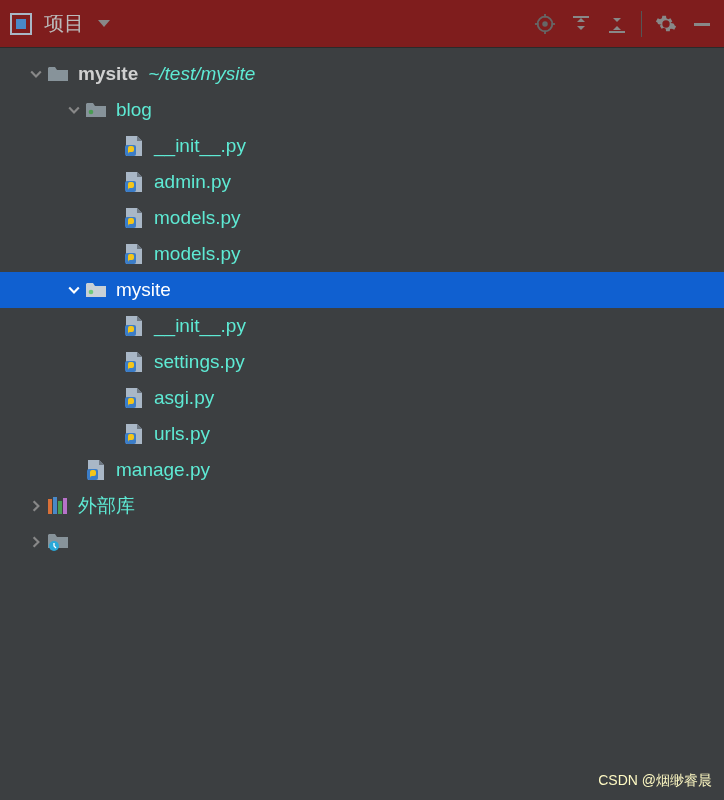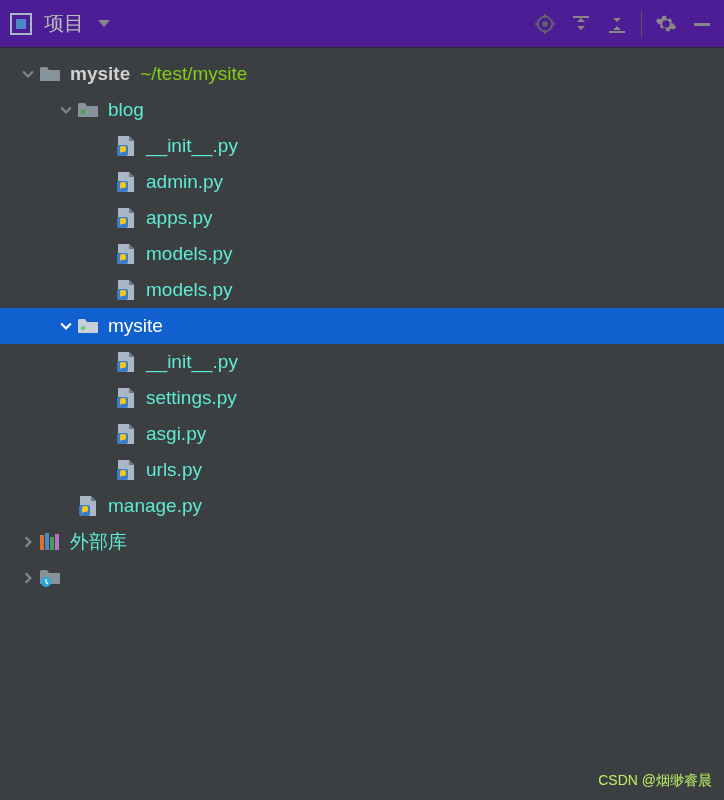--- a/index.html
+++ b/index.html
@@ -11,21 +11,21 @@
     body {
       background: #3c3f41;
       color: #bbbbbb;
       width: 724px;
       height: 800px;
       overflow: hidden;
       font-size: 19px;
     }
     .toolbar {
       height: 48px;
-      background: #4c1d95;
+      background: #7f1d1d;
       border-bottom: 1px solid #2b2b2b;
       display: flex;
       align-items: center;
       padding: 0 10px;
     }
     .toolbar-left {
       display: flex;
       align-items: center;
       gap: 6px;
     }
@@ -75,21 +75,21 @@
       height: 26px;
       background: #555;
     }
     .tree {
       padding-top: 8px;
     }
     .row {
       display: flex;
       align-items: center;
       height: 36px;
-      padding-left: 18px;
+      padding-left: 26px;
       cursor: pointer;
       white-space: nowrap;
     }
     .row.selected {
       background: #1060d0;
       color: #ffffff;
     }
     .indent {
       display: inline-block;
     }
@@ -118,34 +118,35 @@
     .label {
       color: #5eead4;
       font-size: 19px;
     }
     .label.bold {
       font-weight: bold;
       color: #d0d0d0;
     }
     .row.selected .label { color: #fff; }
     .label.dim {
-      color: #84cc16;
+      color: #5eead4;
       margin-left: 10px;
+      font-style: italic;
     }
     .folder-svg { fill: #87939a; }
     .folder-dot { fill: #499c54; }
     .pyfile-rect { fill: #a9b7c6; }
     .pyfile-corner { fill: #6d7782; }
     .pyfile-badge { fill: #3b7dc8; }
     .pyfile-snake { fill: #f5c518; }
     .watermark {
       position: absolute;
       right: 12px;
       bottom: 10px;
-      color: #bef264;
+      color: #fef9c3;
       font-size: 14px;
     }
     .scratch-clock { fill: #2aa8d8; }
   </style>
 </head>
 <body>
 
 <div class="toolbar">
   <div class="toolbar-left">
     <span class="proj-icon-box">
@@ -249,33 +250,20 @@
         <svg width="20" height="22" viewBox="0 0 20 22">
           <path class="pyfile-rect" d="M2 1 L13 1 L18 6 L18 21 L2 21 Z"></path>
           <path class="pyfile-corner" d="M13 1 L13 6 L18 6 Z"></path>
           <rect class="pyfile-badge" x="1" y="10" width="11" height="11" rx="2"></rect>
           <path class="pyfile-snake" d="M4 13 Q4 11 6 11 L8 11 Q10 11 10 13 L10 15 Q10 17 8 17 L6 17 Q4 17 4 19"></path>
         </svg>
       </span>
     <span class="label">admin.py</span>
   </div>
 
-  <div class="row">
-    <span class="indent" style="width:76px"></span>
-      <span class="noarrow"></span>
-    <span class="icon">
-        <svg width="20" height="22" viewBox="0 0 20 22">
-          <path class="pyfile-rect" d="M2 1 L13 1 L18 6 L18 21 L2 21 Z"></path>
-          <path class="pyfile-corner" d="M13 1 L13 6 L18 6 Z"></path>
-          <rect class="pyfile-badge" x="1" y="10" width="11" height="11" rx="2"></rect>
-          <path class="pyfile-snake" d="M4 13 Q4 11 6 11 L8 11 Q10 11 10 13 L10 15 Q10 17 8 17 L6 17 Q4 17 4 19"></path>
-        </svg>
-      </span>
-    <span class="label">apps.py</span>
-  </div>
 
   <div class="row">
     <span class="indent" style="width:76px"></span>
       <span class="noarrow"></span>
     <span class="icon">
         <svg width="20" height="22" viewBox="0 0 20 22">
           <path class="pyfile-rect" d="M2 1 L13 1 L18 6 L18 21 L2 21 Z"></path>
           <path class="pyfile-corner" d="M13 1 L13 6 L18 6 Z"></path>
           <rect class="pyfile-badge" x="1" y="10" width="11" height="11" rx="2"></rect>
           <path class="pyfile-snake" d="M4 13 Q4 11 6 11 L8 11 Q10 11 10 13 L10 15 Q10 17 8 17 L6 17 Q4 17 4 19"></path>

